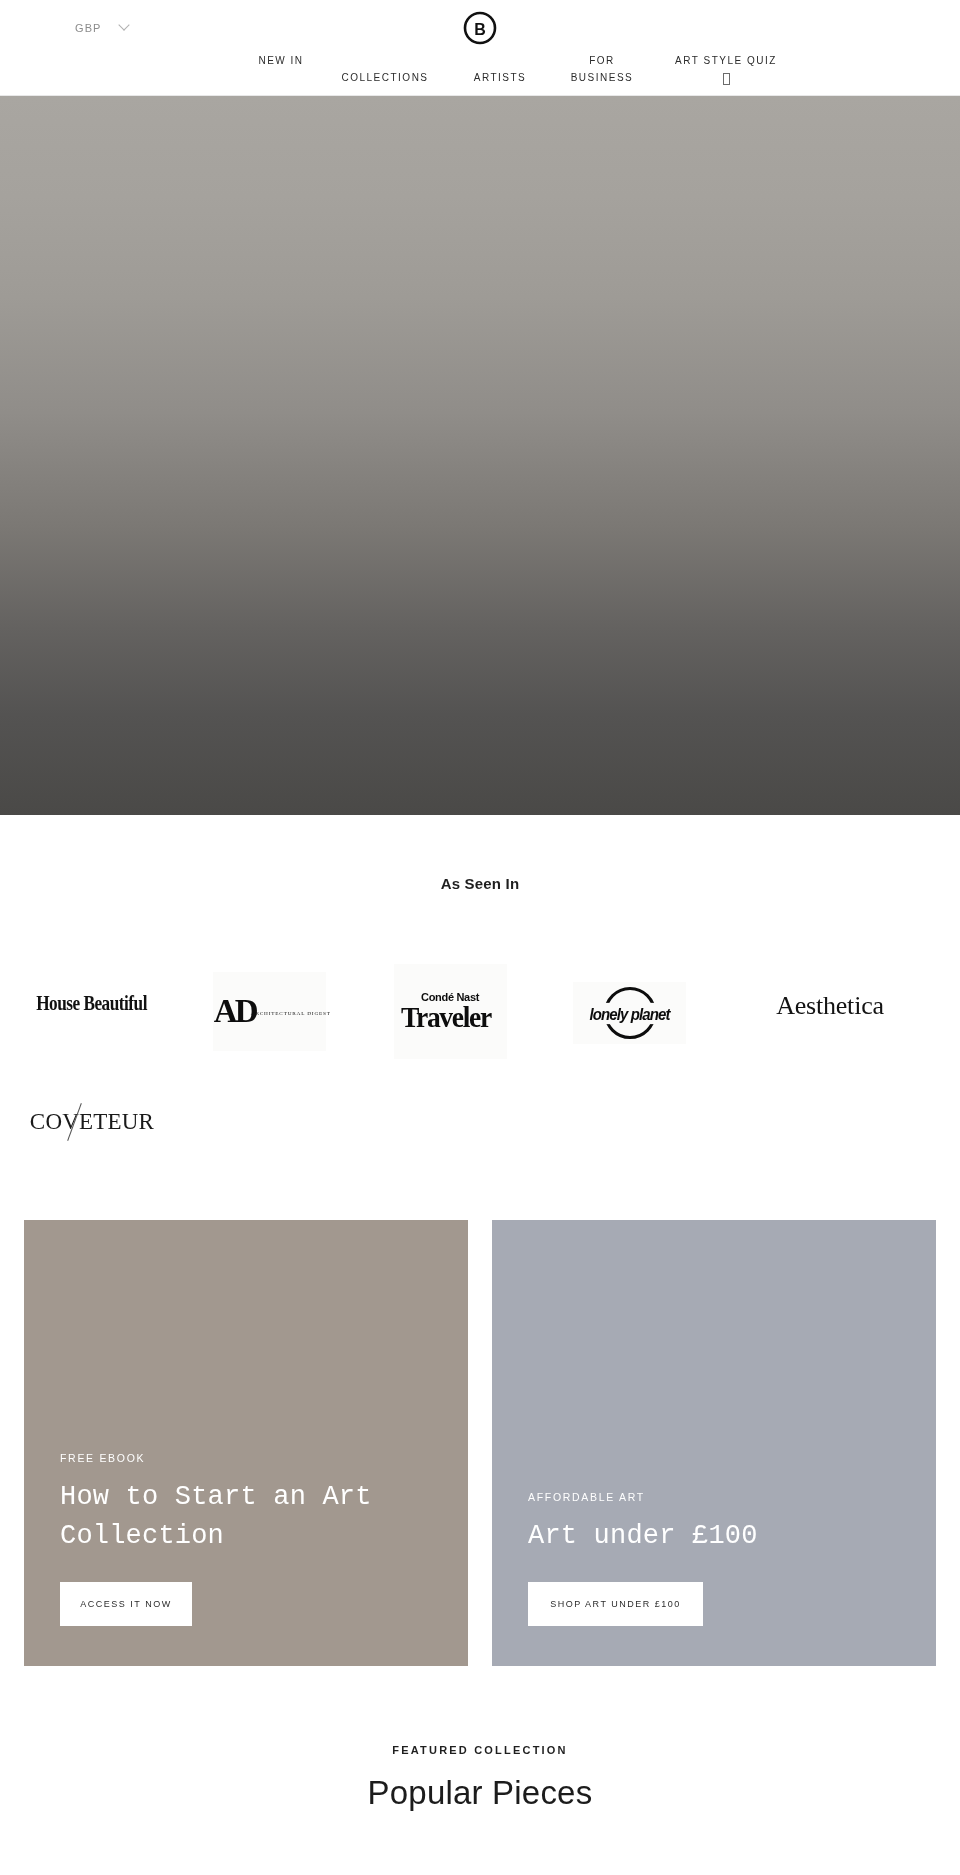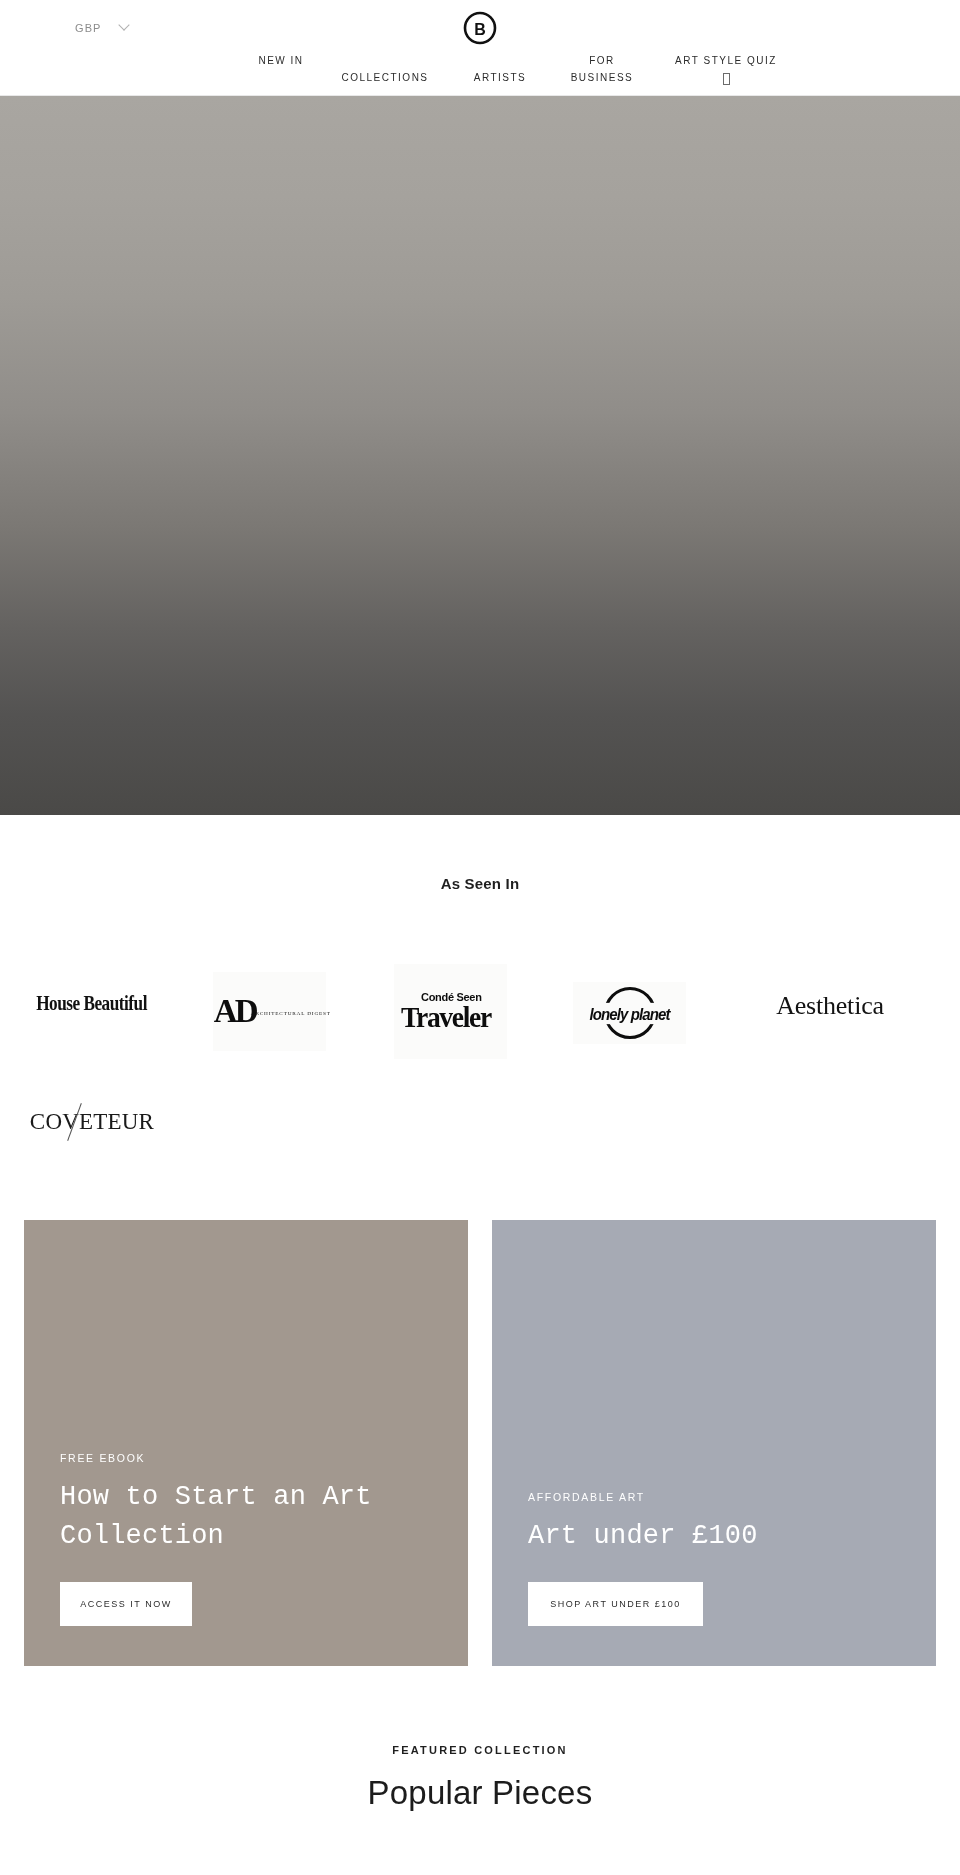--- a/index.html
+++ b/index.html
@@ -386,21 +386,21 @@
     <div class="press-logo logo-house-beautiful">
       <span class="txt">House Beautiful</span>
     </div>
 
     <div class="press-logo logo-ad">
       <span class="ad-mark">AD</span>
       <span class="ad-sub">ARCHITECTURAL DIGEST</span>
     </div>
 
     <div class="press-logo logo-cn-traveler">
-      <span class="cn-top">Condé Seen</span>
+      <span class="cn-top">Condé Nast</span>
       <span class="cn-main">Traveler</span>
     </div>
 
     <div class="press-logo logo-lonely-planet">
       <span class="lp-wrap">
         <span class="lp-ring"></span>
         <span class="lp-txt">lonely planet</span>
       </span>
     </div>
 

